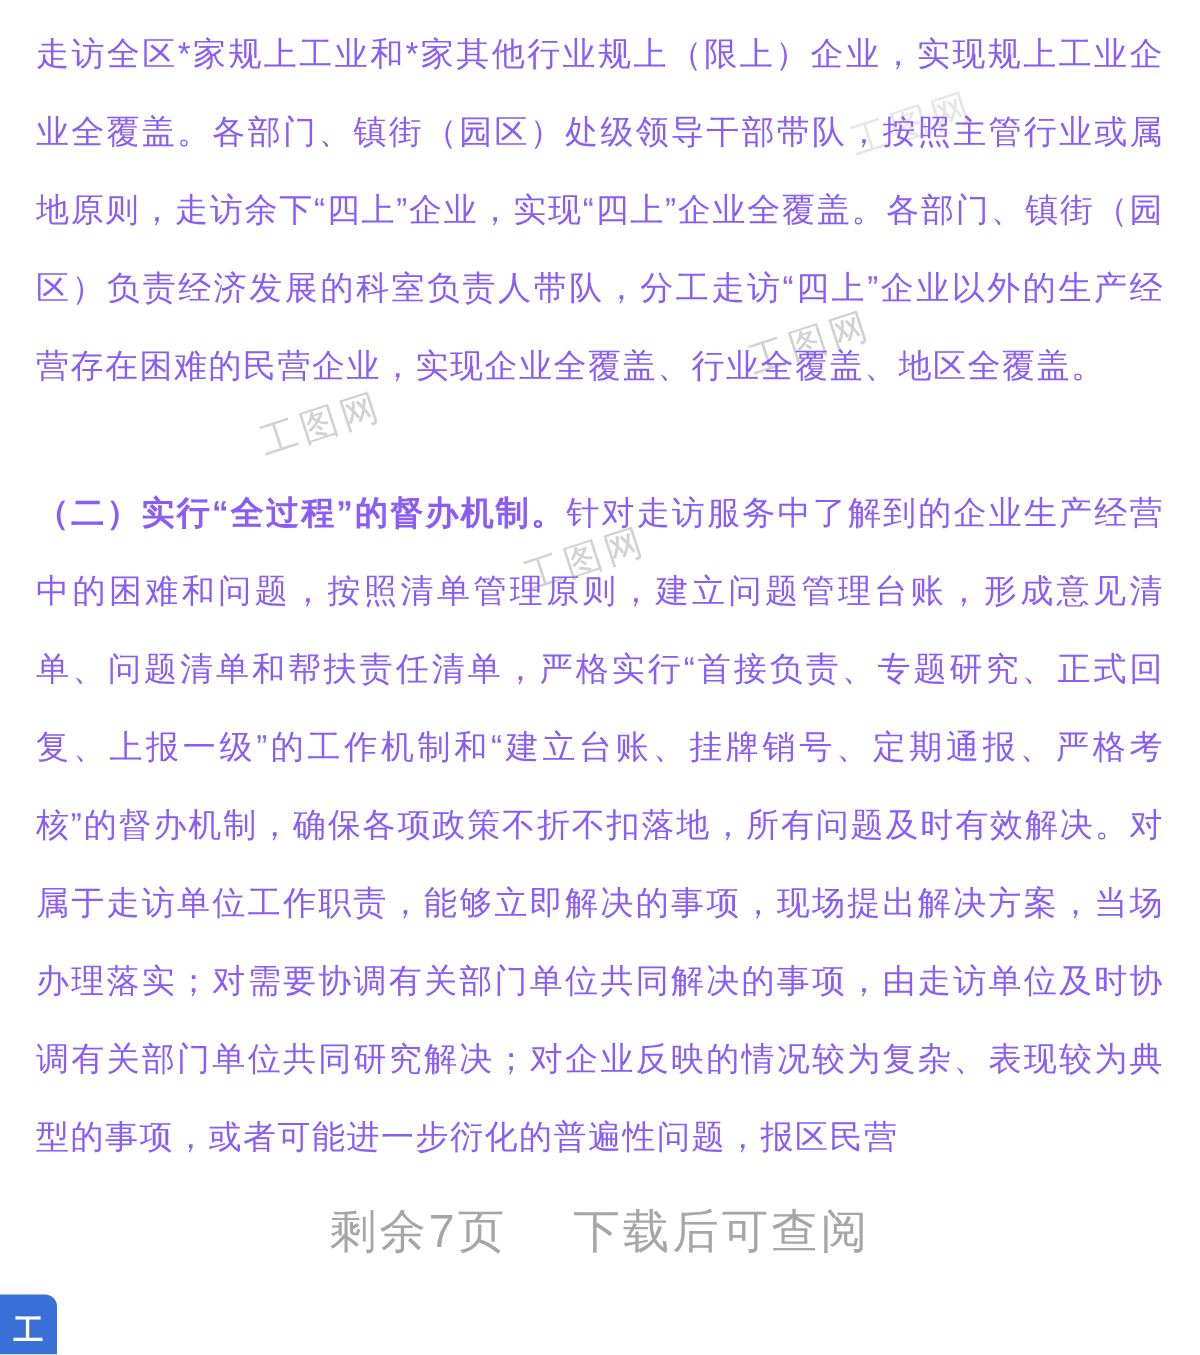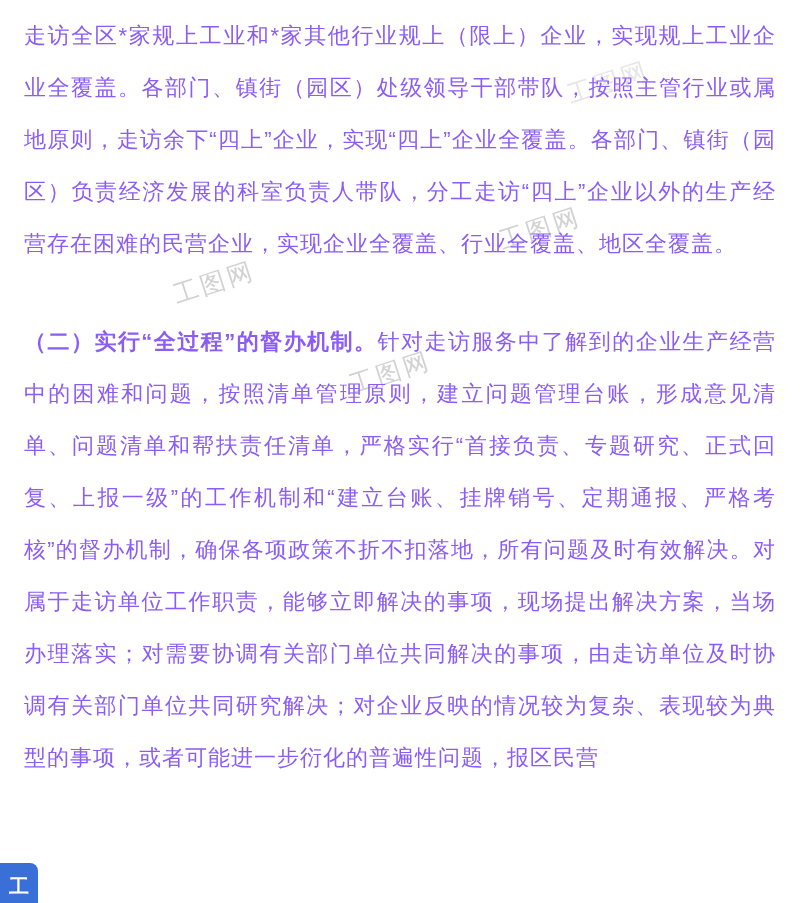--- a/index.html
+++ b/index.html
@@ -80,18 +80,22 @@
   <div class="watermark wm1">工图网</div>
   <div class="watermark wm2">工图网</div>
   <div class="watermark wm3">工图网</div>
   <div class="watermark wm4">工图网</div>
 
   <div class="content">
     <p class="para">走访全区*家规上工业和*家其他行业规上（限上）企业，实现规上工业企业全覆盖。各部门、镇街（园区）处级领导干部带队，按照主管行业或属地原则，走访余下“四上”企业，实现“四上”企业全覆盖。各部门、镇街（园区）负责经济发展的科室负责人带队，分工走访“四上”企业以外的生产经营存在困难的民营企业，实现企业全覆盖、行业全覆盖、地区全覆盖。</p>
     <p class="para"><span class="lead-bold">（二）实行“全过程”的督办机制。</span><span>针对走访服务中了解到的企业生产经营中的困难和问题，按照清单管理原则，建立问题管理台账，形成意见清单、问题清单和帮扶责任清单，严格实行“首接负责、专题研究、正式回复、上报一级”的工作机制和“建立台账、挂牌销号、定期通报、严格考核”的督办机制，确保各项政策不折不扣落地，所有问题及时有效解决。对属于走访单位工作职责，能够立即解决的事项，现场提出解决方案，当场办理落实；对需要协调有关部门单位共同解决的事项，由走访单位及时协调有关部门单位共同研究解决；对企业反映的情况较为复杂、表现较为典型的事项，或者可能进一步衍化的普遍性问题，报区民营</span></p>
   </div>
 
+  <div class="footer">
+    <span>剩余7页</span>
+    <span>下载后可查阅</span>
+  </div>
 
   <div class="corner-logo">
     <span>工</span>
   </div>
 
 </div>
 
 </body></html>

